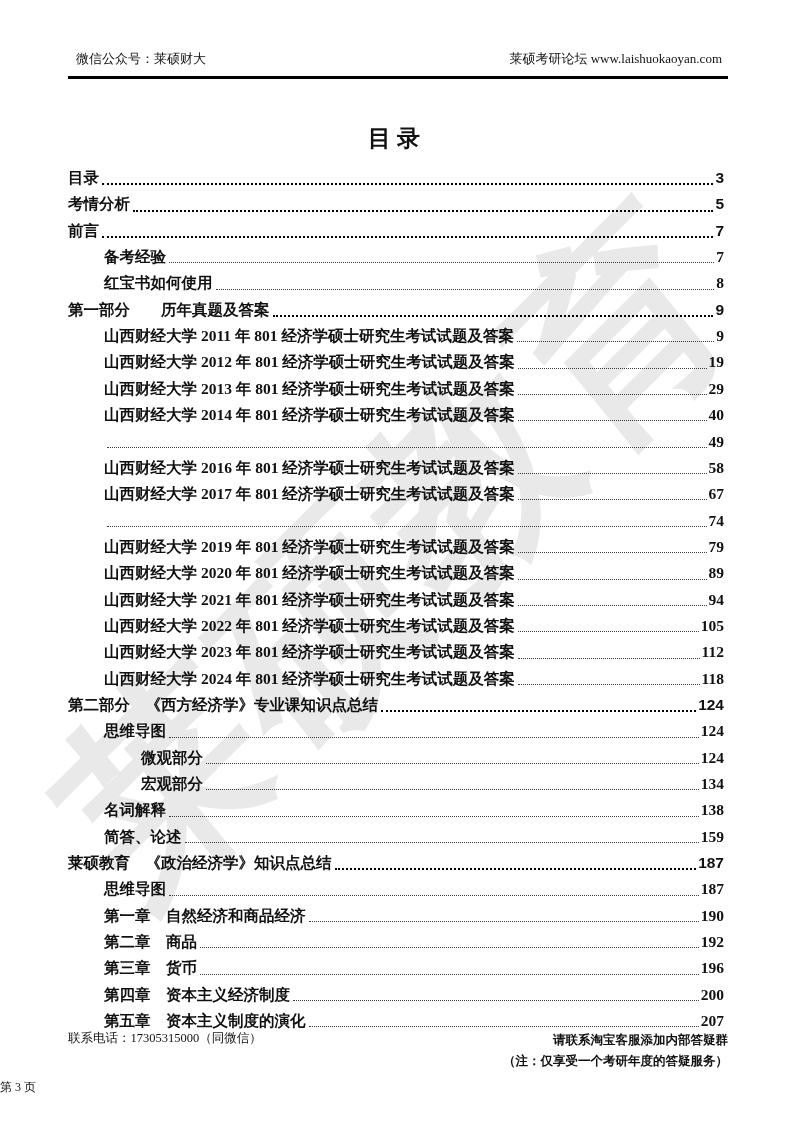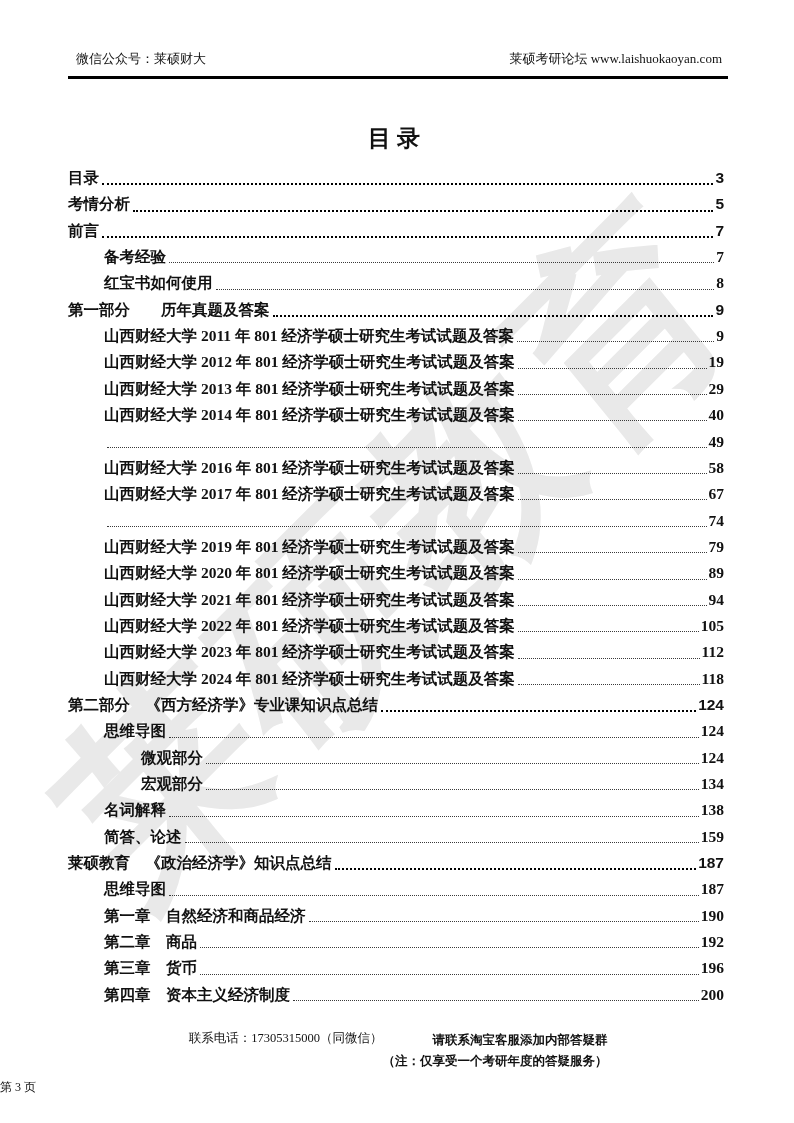--- a/index.html
+++ b/index.html
@@ -87,21 +87,21 @@
     border-bottom: 2.4px dotted #000;
     margin-bottom: 1px;
   }
   .toc-row.lvl1 { padding-left: 36px; }
   .toc-row.lvl2 { padding-left: 73px; }
   
   .footer {
     position: absolute;
     left: 68px; right: 66px; top: 1030px;
     display: flex;
-    justify-content: center;
+    justify-content: space-between;
     align-items: flex-start;
     font-size: 12.5px;
     z-index: 2;
   }
   .footer-right { text-align: right; line-height: 1.65; font-weight: bold; }
   .footer-page {
     position: absolute;
     left: 0; right: 0; top: 1079px;
     font-size: 12px;
     z-index: 2;
@@ -306,20 +306,25 @@
       <span class="leader"></span>
       <span class="toc-page">196</span>
     </div>
 
     <div class="toc-row lvl1">
       <span class="toc-label">第四章　资本主义经济制度</span>
       <span class="leader"></span>
       <span class="toc-page">200</span>
     </div>
 
+    <div class="toc-row lvl1">
+      <span class="toc-label">第五章　资本主义制度的演化</span>
+      <span class="leader"></span>
+      <span class="toc-page">207</span>
+    </div>
   </div>
 
   <div class="footer">
     <span>联系电话：17305315000（同微信）</span>
     <span class="footer-right">
       <span>请联系淘宝客服添加内部答疑群</span><br>
       <span>（注：仅享受一个考研年度的答疑服务）</span>
     </span>
   </div>
   <div class="footer-page">第 3 页</div>

